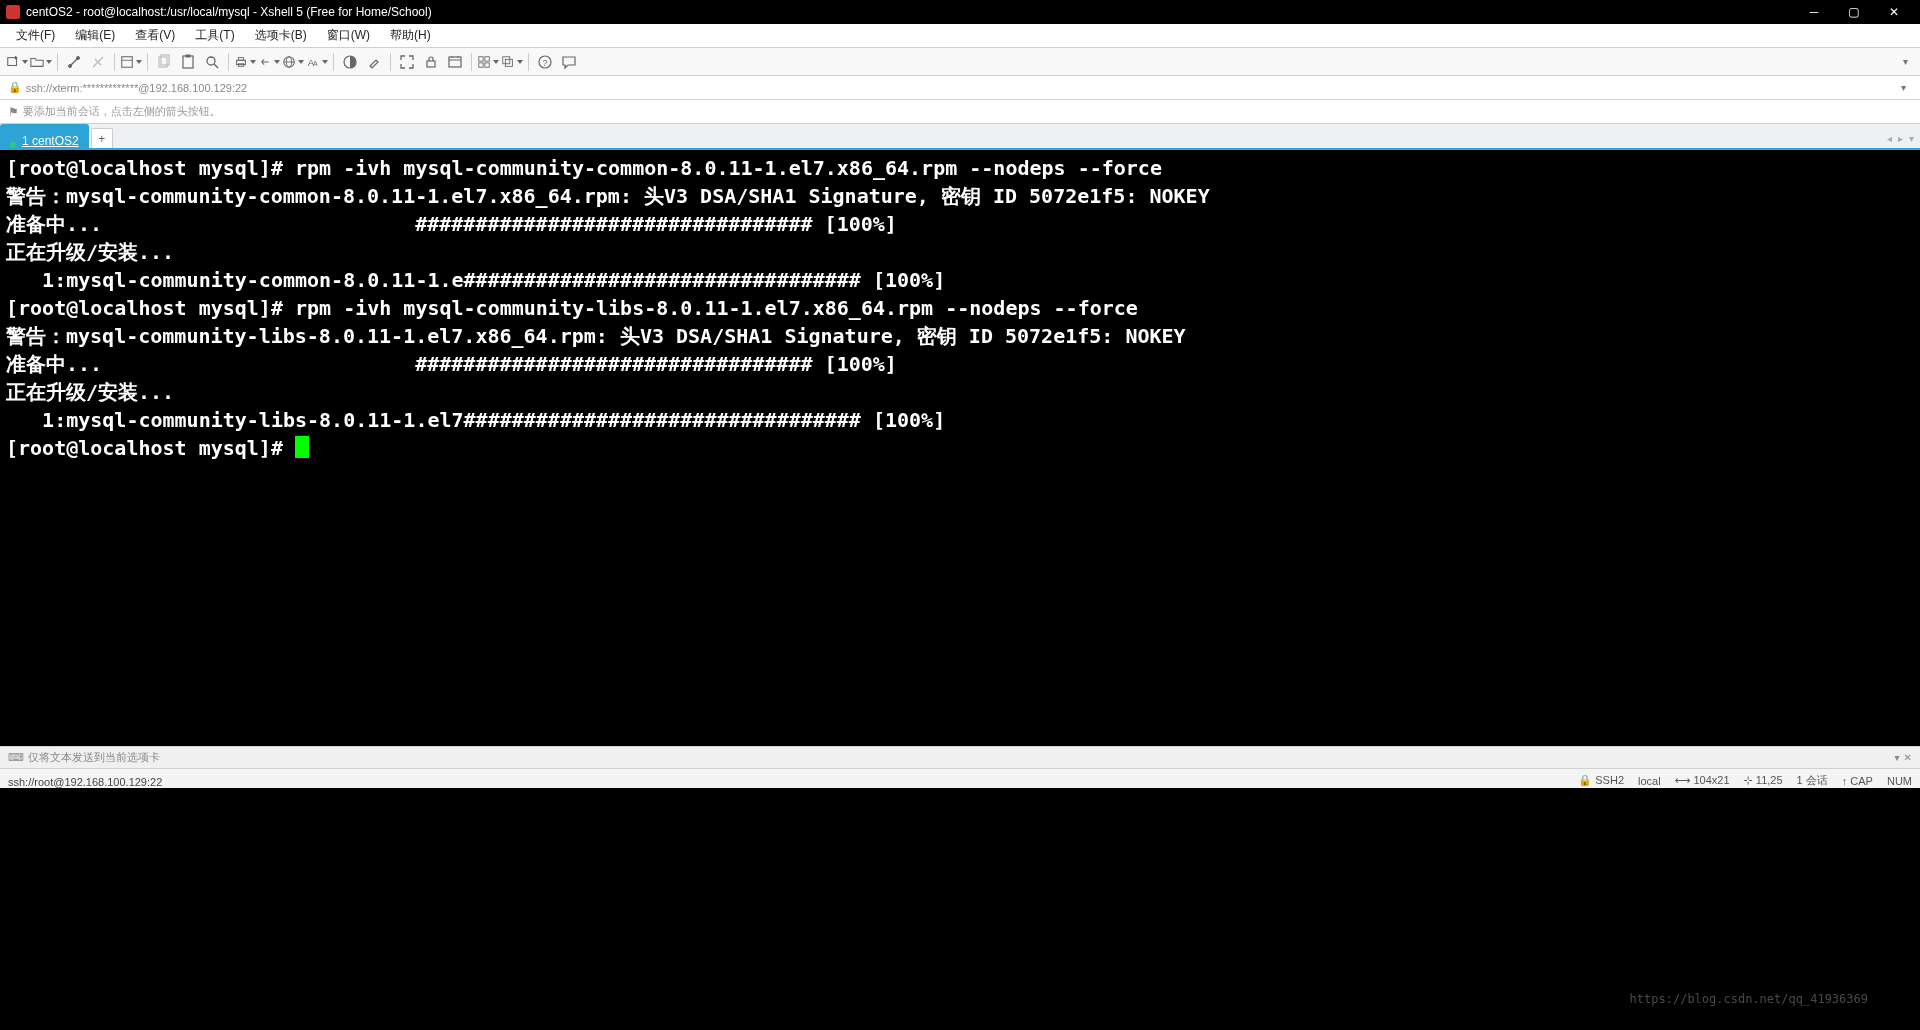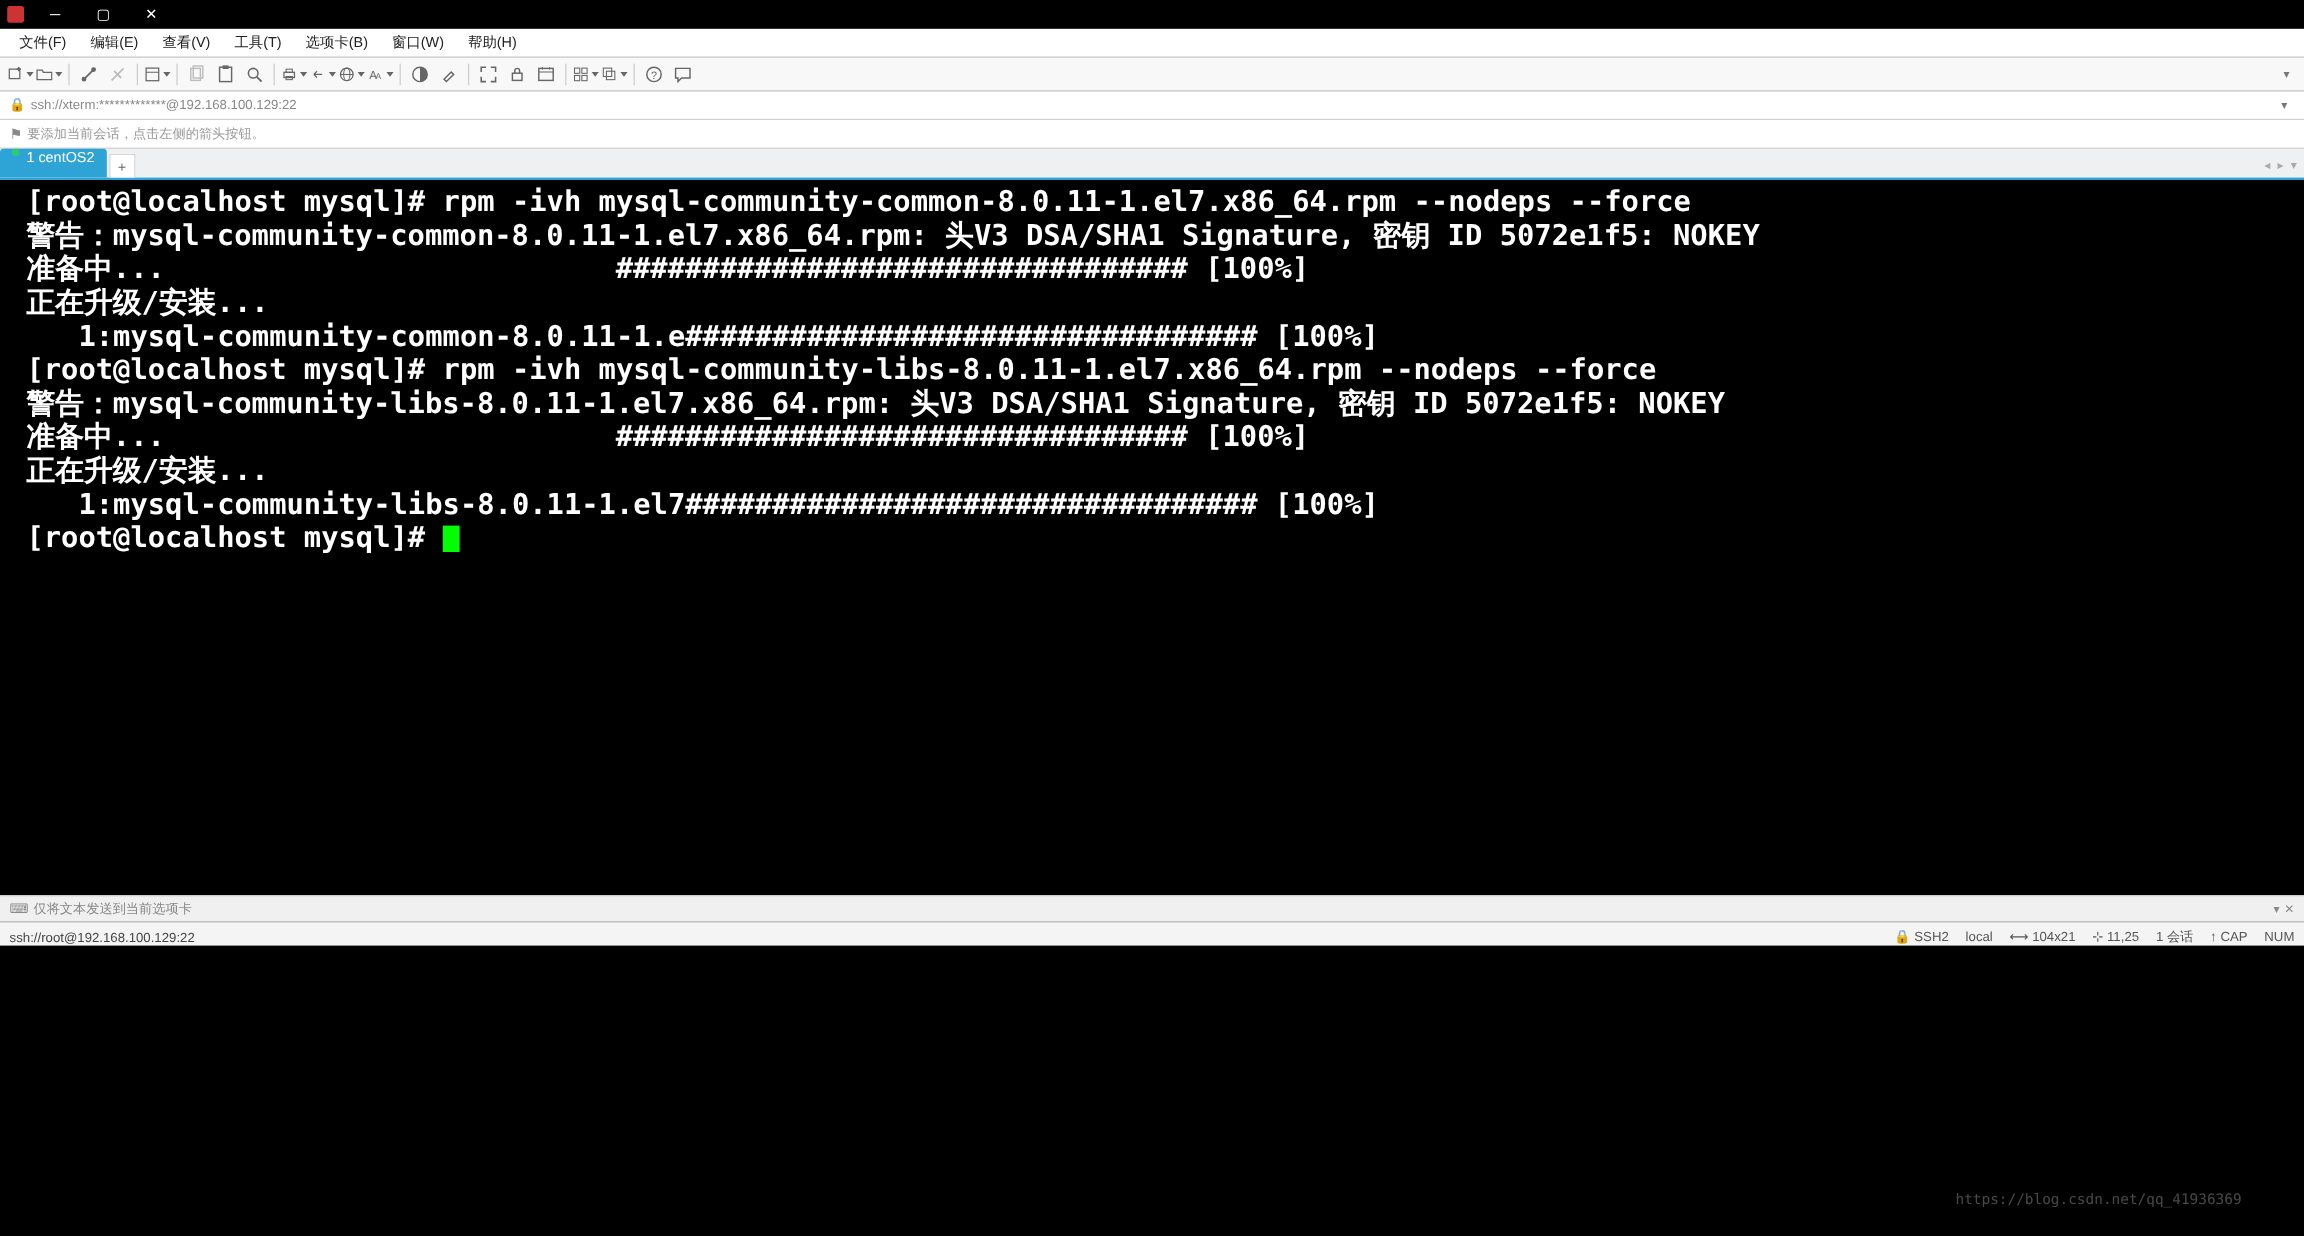--- a/index.html
+++ b/index.html
@@ -26,49 +26,50 @@
 .address-bar { background: #fff; height: 24px; display: flex; align-items: center; padding: 0 8px; border-bottom: 1px solid #d0d0d0; color: #888; font-size: 11px; }
 .address-bar .lock { margin-right: 4px; font-size: 11px; }
 .address-right-chev { margin-left: auto; font-size: 10px; color: #777; padding: 0 6px; }
 
 
 .hint-bar { background: #fff; height: 24px; display: flex; align-items: center; padding: 0 8px; border-bottom: 1px solid #d0d0d0; color: #999; font-size: 11px; }
 .hint-bar .flag-icon { margin-right: 4px; color: #888; font-size: 12px; }
 
 
 .tabs-bar { background: #eef0f2; height: 26px; display: flex; align-items: flex-end; border-bottom: 2px solid #2ea3d6; position: relative; }
-.tab { height: 24px; display: flex; align-items: flex-start; padding: 0 10px; font-size: 12px; cursor: pointer; }
+.tab { height: 24px; display: flex; align-items: flex-end; padding: 0 10px; font-size: 12px; cursor: pointer; text-decoration: underline; }
 .tab.active { background: #2ea3d6; color: #fff; border-top-left-radius: 3px; border-top-right-radius: 3px; }
 .tab-dot { width: 6px; height: 6px; background: #2ecc71; border-radius: 50%; margin-right: 6px; }
 .tab.active .tab-dot { background: #2ecc71; }
 .tab-add { width: 22px; height: 20px; background: #fff; border: 1px solid #ccc; border-bottom: none; display: flex; align-items: center; justify-content: center; font-size: 12px; color: #666; margin-left: 2px; cursor: pointer; border-radius: 2px 2px 0 0; }
 .tabs-right { position: absolute; right: 6px; bottom: 4px; color: #aaa; font-size: 10px; display: flex; gap: 6px; }
 
 
-.terminal { background: #000; color: #fff; font-family: "Consolas", "DejaVu Sans Mono", monospace; font-size: 24px; line-height: 28px; padding: 4px 22px; height: 596px; overflow: hidden; white-space: pre; font-weight: bold; }
+.terminal { background: #000; color: #fff; font-family: "Consolas", "DejaVu Sans Mono", monospace; font-size: 20px; line-height: 28px; padding: 4px 6px; height: 596px; overflow: hidden; white-space: pre; font-weight: bold; }
 .cursor { display: inline-block; width: 14px; height: 22px; background: #00ff00; vertical-align: text-bottom; margin-bottom: 2px; }
 
 
 .status-send { background: #f0f0f0; height: 22px; display: flex; align-items: center; padding: 0 8px; border-top: 1px solid #d0d0d0; color: #888; font-size: 11px; }
 .status-send .kb-icon { margin-right: 4px; font-size: 11px; }
 .status-send-right { margin-left: auto; font-size: 10px; color: #888; display: flex; gap: 4px; }
 
 .status-bar { background: #f4f4f4; height: 20px; display: flex; align-items: flex-end; padding: 0 8px; border-top: 1px solid #d0d0d0; color: #444; font-size: 11px; }
 .status-bar .right { margin-left: auto; display: flex; gap: 14px; align-items: center; }
 .status-bar .item { color: #555; }
 
 .watermark { position: absolute; right: 52px; bottom: 24px; color: rgba(180,180,180,0.4); font-size: 12px; font-family: monospace; pointer-events: none; }
 
 svg.icon { width: 16px; height: 16px; fill: #666; stroke: #666; }
 </style>
 </head>
 <body>
 
 <div class="title-bar">
   <div class="app-icon"></div>
+  <div class="title-text">centOS2 - root@localhost:/usr/local/mysql - Xshell 5 (Free for Home/School)</div>
   <div class="win-btn">─</div>
   <div class="win-btn">▢</div>
   <div class="win-btn">✕</div>
 </div>
 
 <div class="menu-bar">
   <div class="menu-item">文件(F)</div>
   <div class="menu-item">编辑(E)</div>
   <div class="menu-item">查看(V)</div>
   <div class="menu-item">工具(T)</div>

